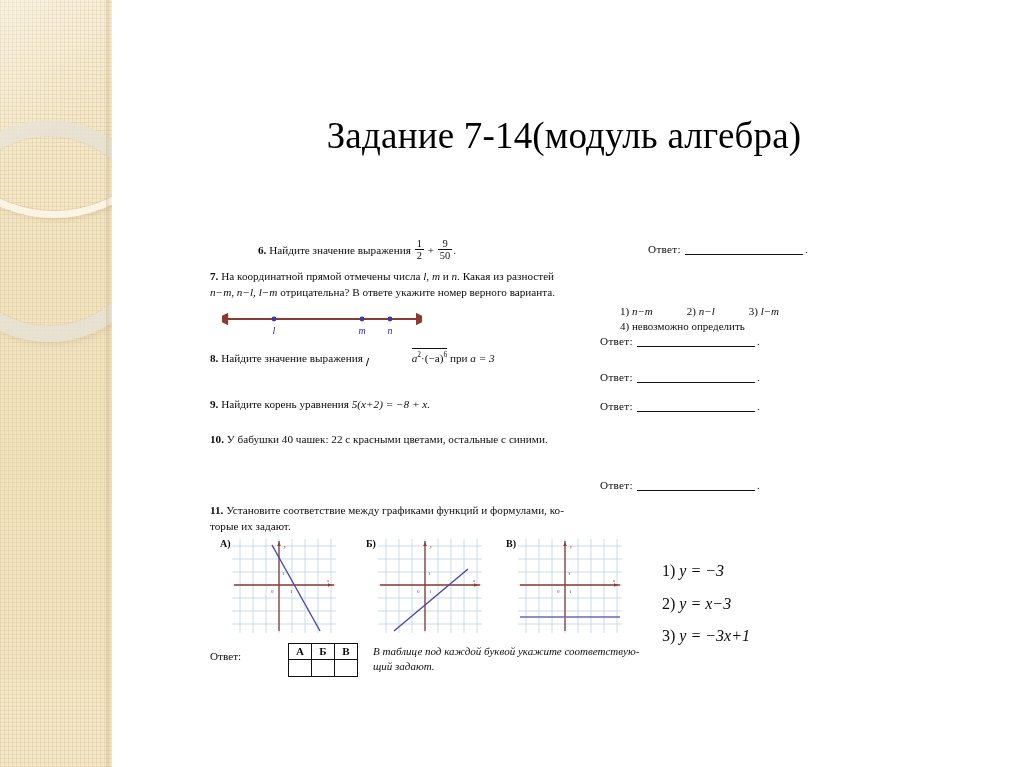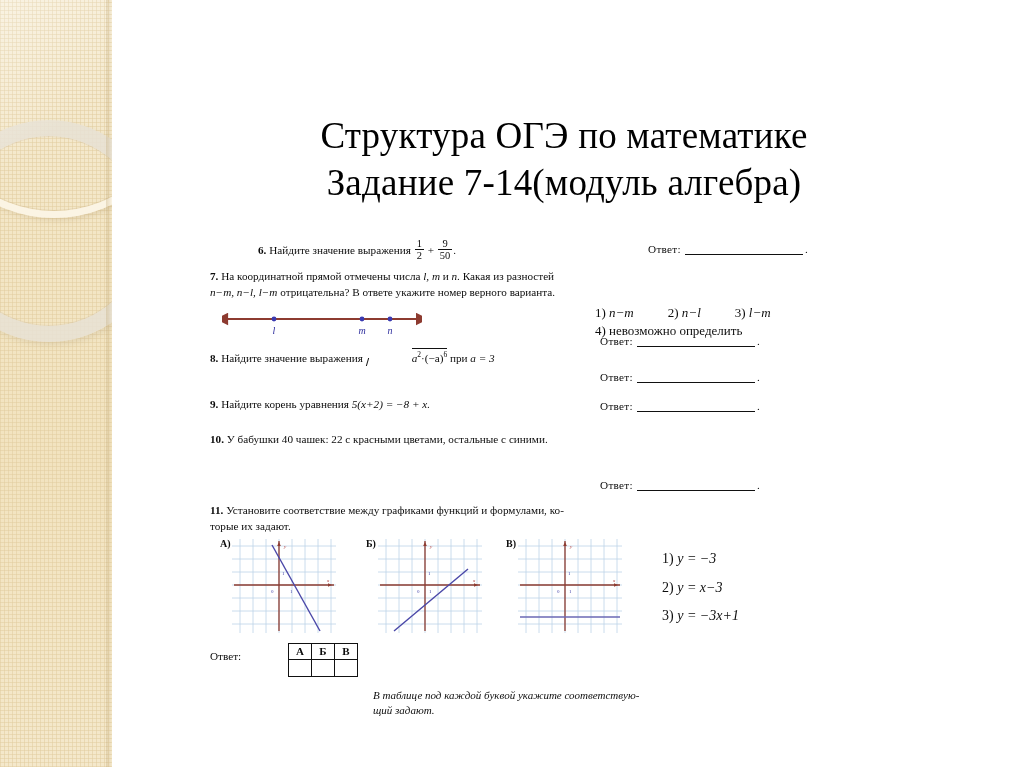--- a/index.html
+++ b/index.html
@@ -77,55 +77,54 @@
   .rad{display:inline-block;position:relative;padding-left:9px;margin-left:1px;}
   .rad:before{
     content:"";position:absolute;left:0;bottom:1px;width:7px;height:8px;
     border-left:1.2px solid #111;transform:skewX(-16deg);
   }
   .rad .bar{display:inline-block;border-top:1.2px solid #111;padding-top:1px;margin-left:36px;}
   sup.e{font-size:7.5px;vertical-align:super;}
   
   #t7-row{position:relative;height:40px;margin-top:3px;}
   #numline{position:absolute;left:12px;top:6px;width:200px;height:30px;}
-  #t7-opts{position:absolute;left:385px;top:0px;white-space:nowrap;font-size:13px;}
+  #t7-opts{position:absolute;left:410px;top:0px;white-space:nowrap;font-size:11px;}
   #t7-opts .op{display:inline-block;}
   #t7-opts .gap1{display:inline-block;width:34px;}
   #t7-opts .gap2{display:inline-block;width:34px;}
   
   #graphs{position:relative;height:96px;margin-top:4px;}
   .gpanel{position:absolute;top:0;}
   .glabel{position:absolute;top:-2px;left:-12px;font-weight:bold;font-size:10px;}
   .grid-svg{display:block;}
-  #formulas{position:absolute;left:452px;top:6px;font-size:14px;line-height:2.05;white-space:nowrap;}
+  #formulas{position:absolute;left:452px;top:16px;font-size:16px;line-height:2.05;white-space:nowrap;}
   
   #t11-answer{position:relative;margin-top:8px;height:40px;}
   #t11-answer .lbl{position:absolute;left:0;top:6px;font-size:11.2px;}
   #anstable{position:absolute;left:78px;top:0;border-collapse:collapse;}
   #anstable td{
     border:1.3px solid #111;width:22px;height:15px;text-align:center;
     font-size:11px;font-weight:bold;padding:0;
   }
   #anstable td.empty{height:16px;}
   #t11-note{
     position:absolute;left:163px;top:1px;width:300px;
-    font-style:italic;font-size:11px;line-height:1.35;margin-top:44px;
+    font-style:italic;font-size:11px;line-height:1.35;
   }
 </style>
 </head>
 <body>
 
 <div id="sidebar">
   <div id="ring-large" class="ring"></div>
   <div id="ring-small" class="ring"></div>
   <div id="ring-highlight"></div>
 </div>
 
 <div id="title-block">
-  <span class="tline">Структура ОГЭ по математике</span>
   <span class="tline">Задание 7-14(модуль алгебра)</span>
 </div>
 
 <div id="sheet">
 
   <div class="task" style="height:24px;margin-left:48px;">
     <span class="tnum">6.</span>
     <span>Найдите значение выражения</span>
     <span class="frac"><span class="n">1</span><span class="d">2</span></span>
     <span>+</span>

